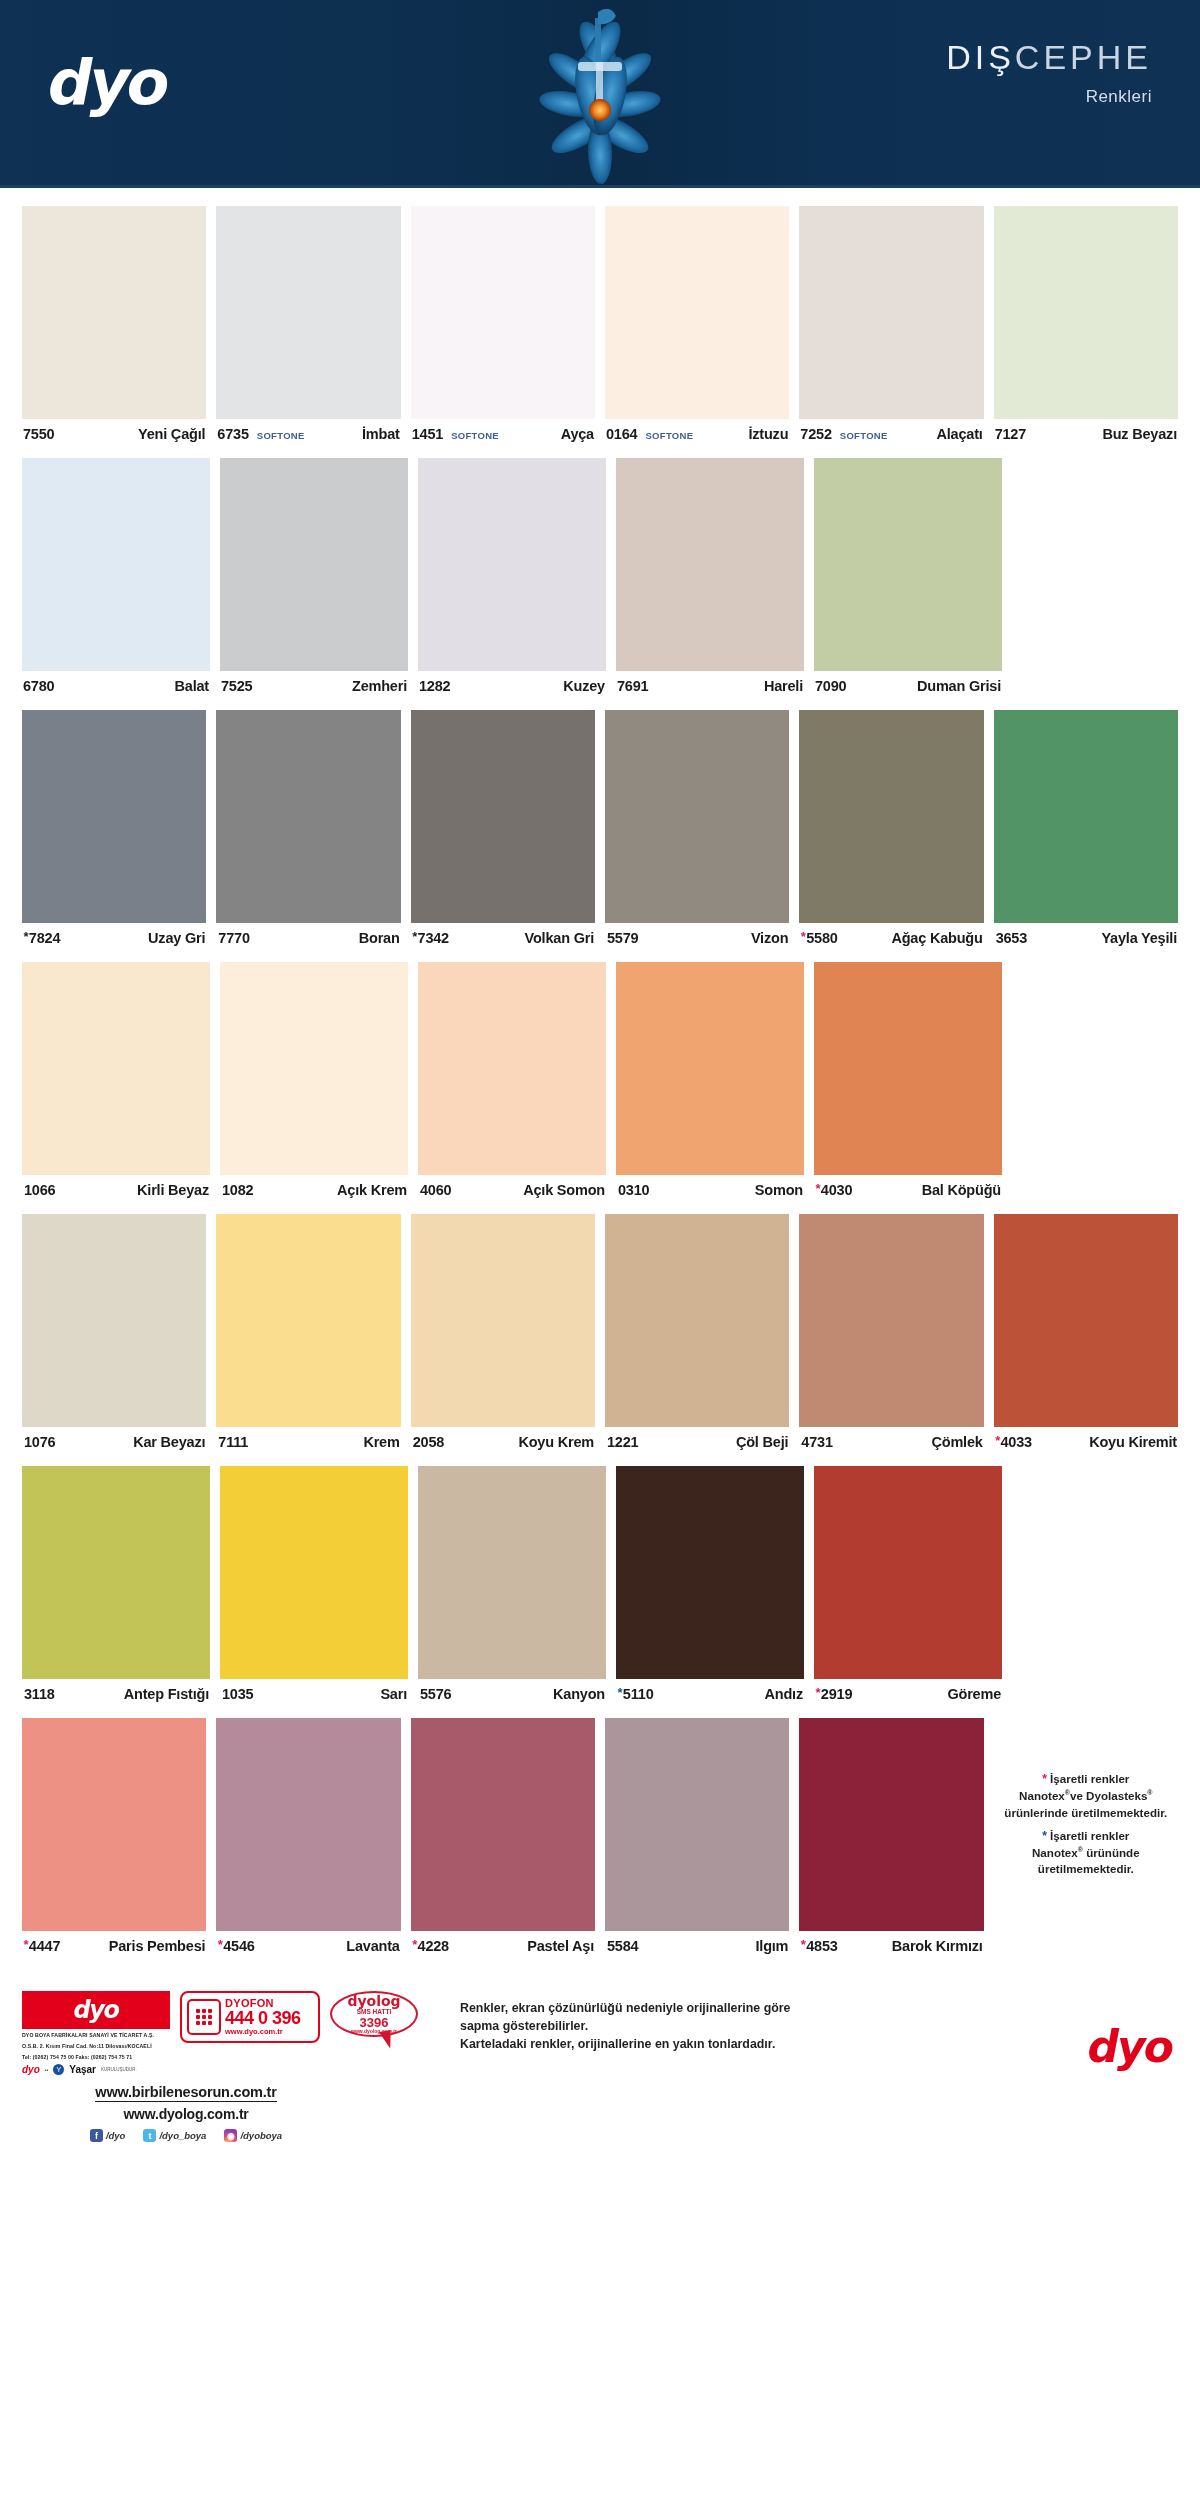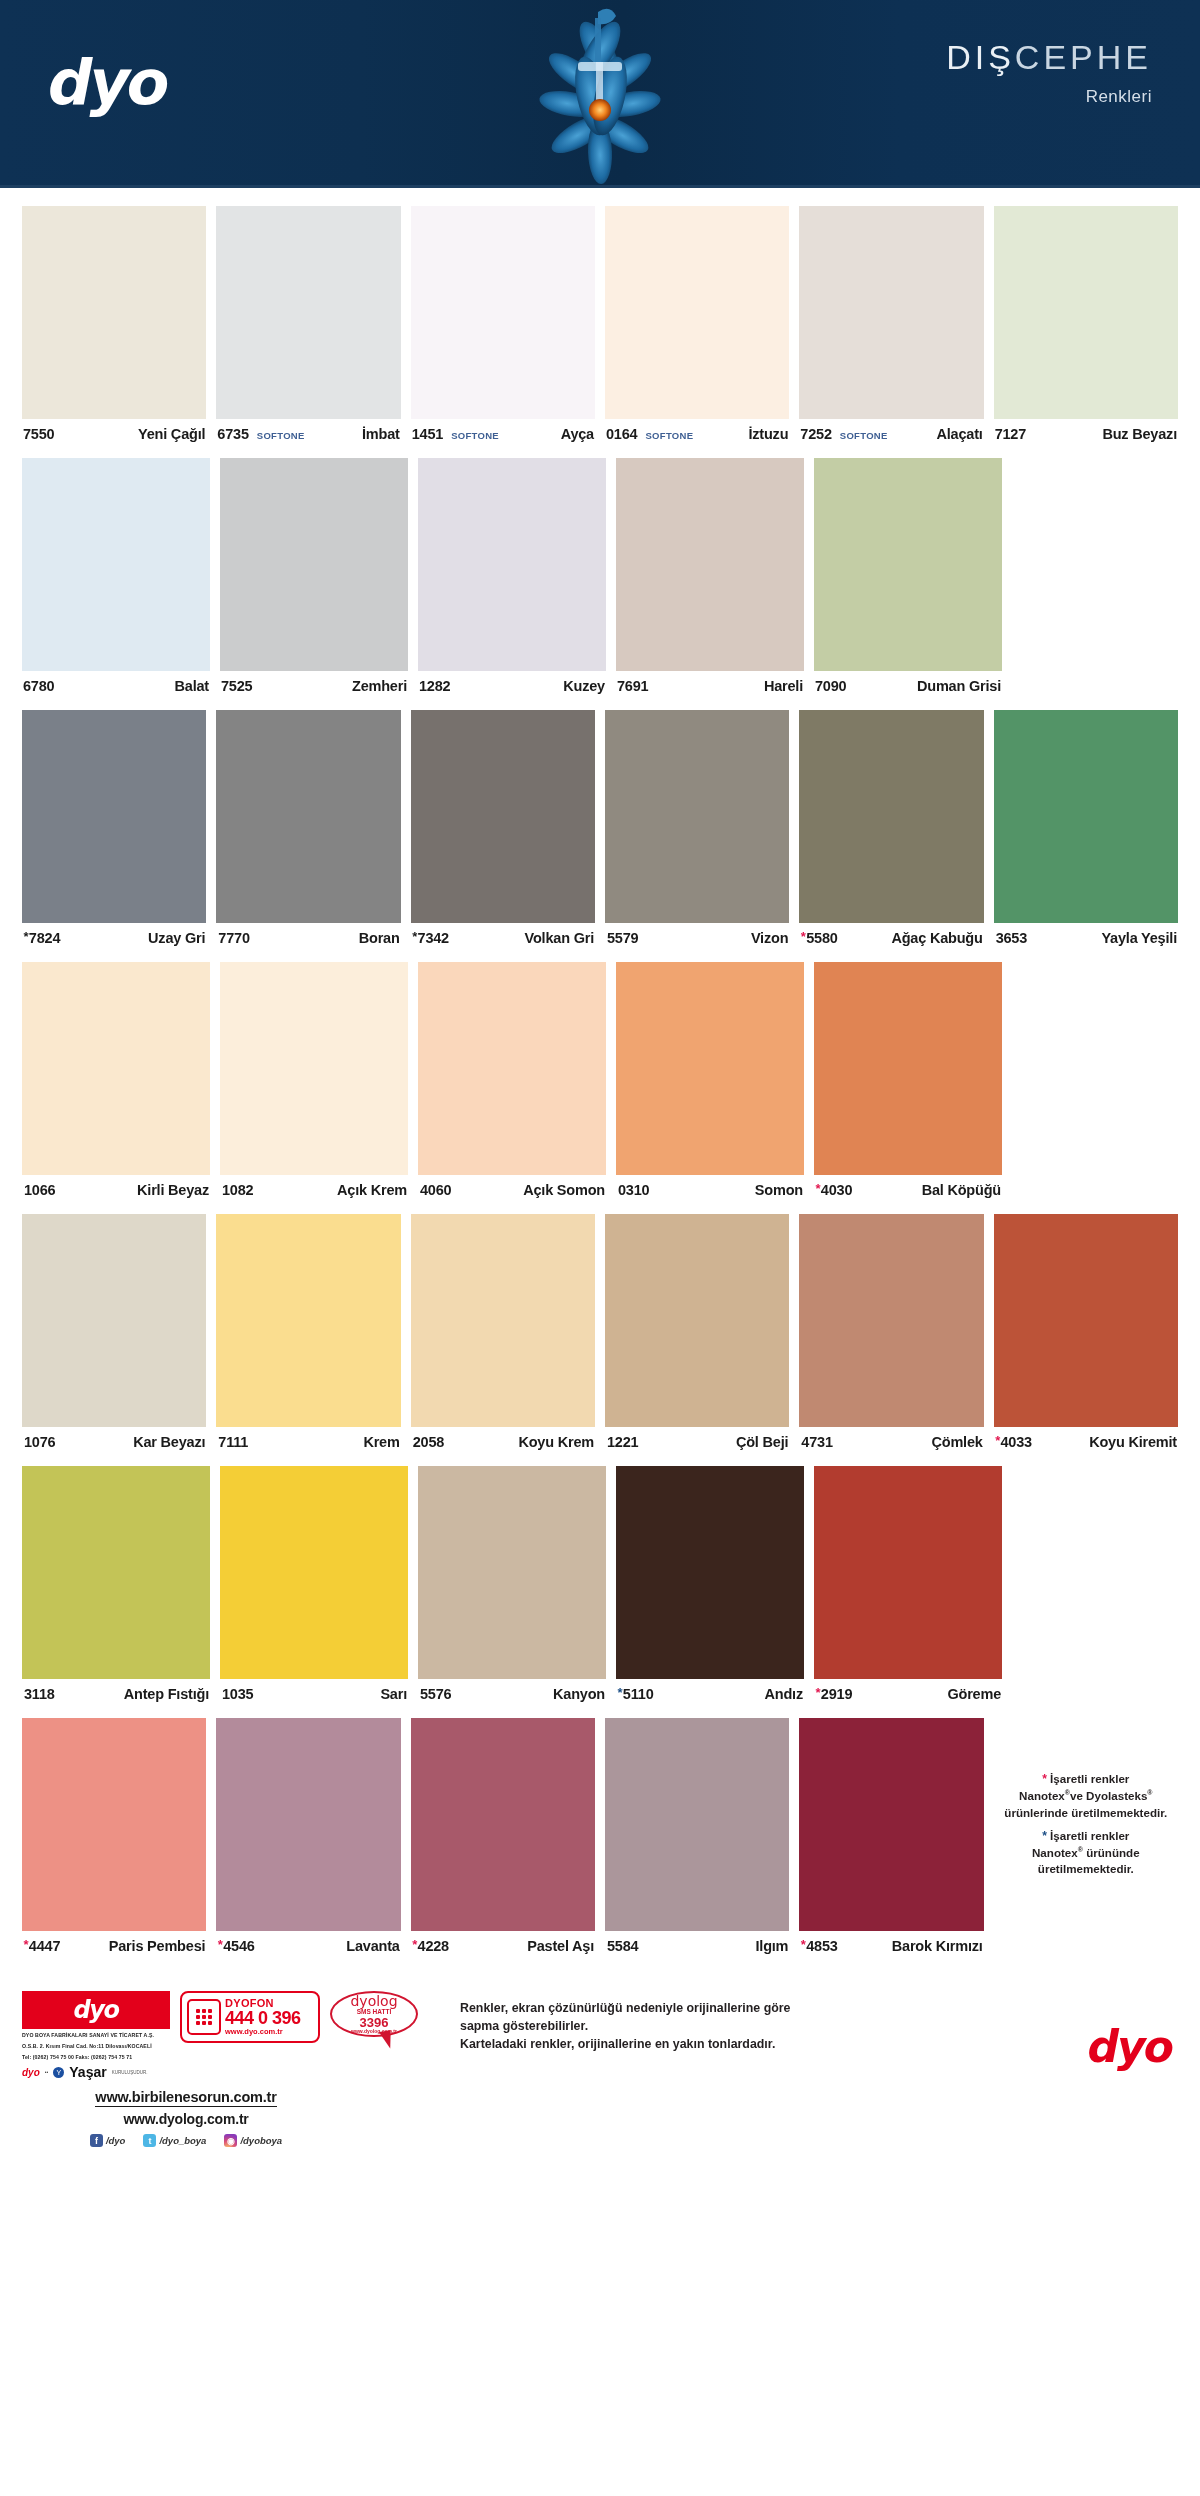--- a/index.html
+++ b/index.html
@@ -171,21 +171,21 @@
     font-size: 5.2px; color: #222; line-height: 1.5; margin-top: 3px;
     font-weight: bold; letter-spacing: 0.1px;
   }
   .dyo-marks { display: flex; align-items: center; gap: 5px; margin-top: 3px; }
   .dyo-marks .m-dyo { color:#e3001b; font-size: 10px; font-weight:bold; font-style: italic;}
   .dyo-marks .m-dot { font-size: 5px; color:#444; }
   .dyo-marks .m-circ {
     width: 11px; height: 11px; border-radius: 50%; background:#1b4fa0;
     color:#fff; font-size:7px; display:flex; align-items:center; justify-content:center;
   }
-  .dyo-marks .m-yasar { font-size: 14px; font-weight:bold; color:#111; }
+  .dyo-marks .m-yasar { font-size: 10px; font-weight:bold; color:#111; }
   .dyo-marks .m-tiny { font-size: 4.5px; color:#555; }
 
   .dyofon {
     border: 2px solid #e3001b;
     border-radius: 8px;
     width: 140px; height: 52px;
     display: flex; align-items: center; gap: 4px;
     padding: 3px 5px;
   }
   .fon-phone {
@@ -208,21 +208,21 @@
   .dyolog {
     width: 96px; height: 56px; position: relative;
   }
   .bubble {
     width: 88px; height: 46px;
     border: 2.4px solid #d1142f;
     border-radius: 50%;
     display:flex; flex-direction: column; align-items:center; justify-content:center;
     line-height: 1.0;
   }
-  .bubble .b1 { font-size: 14px; font-weight: normal; color:#d1142f; font-family:"DejaVu Sans",sans-serif;}
+  .bubble .b1 { font-size: 14px; font-weight: bold; color:#d1142f; font-family:"DejaVu Sans",sans-serif;}
   .bubble .b2 { font-size: 6.5px; font-weight: bold; color:#d1142f; margin-top:1px;}
   .bubble .b3 { font-size: 13px; font-weight: bold; color:#d1142f; line-height:1;}
   .bubble .b4 { font-size: 5px; font-weight: bold; color:#d1142f; }
   .bubble-tail {
     position: absolute; left: 50px; top: 40px;
     width: 0; height: 0;
     border-left: 9px solid transparent;
     border-right: 3px solid transparent;
     border-top: 18px solid #d1142f;
     transform: rotate(-8deg);

